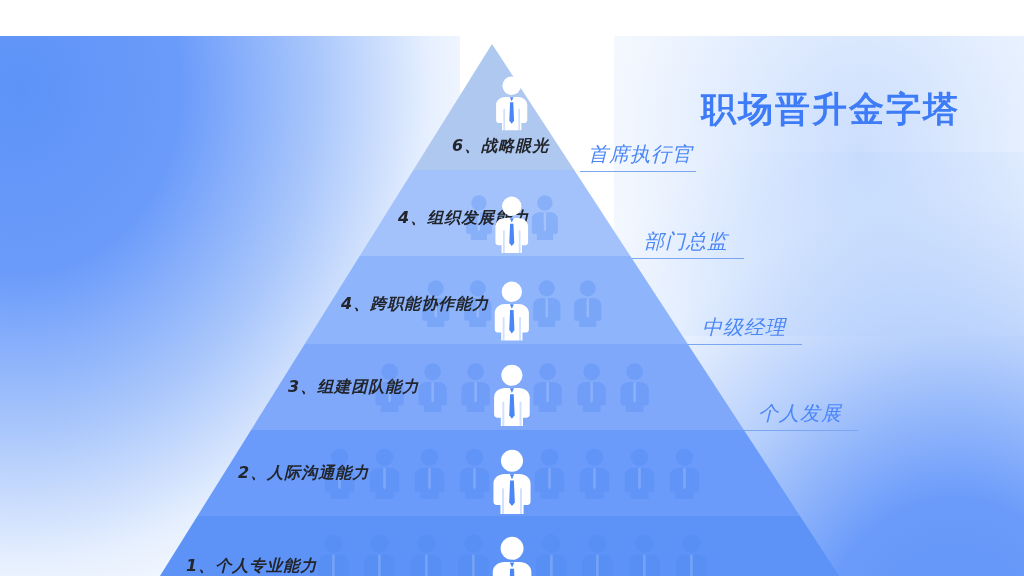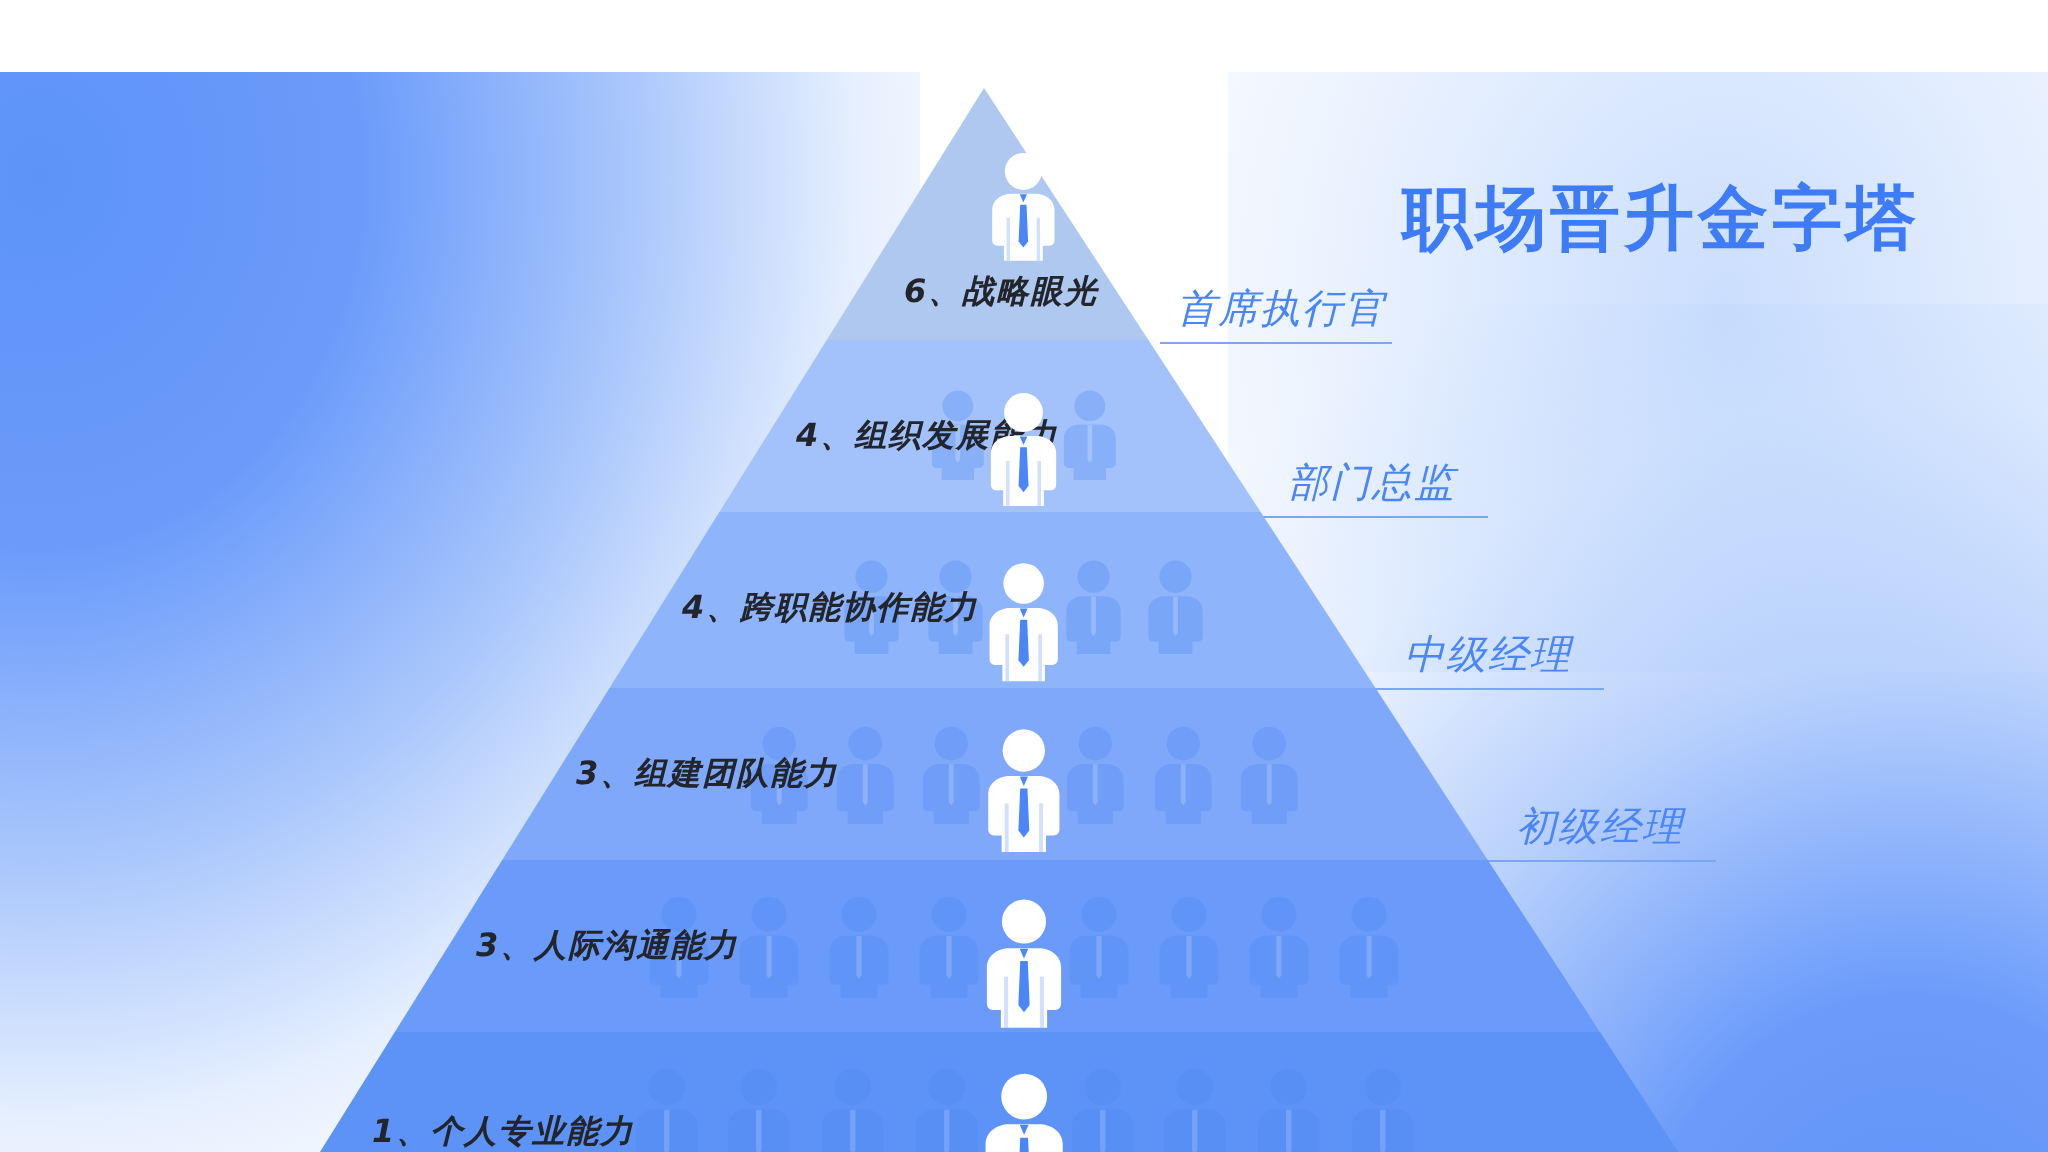--- a/index.html
+++ b/index.html
@@ -283,21 +283,21 @@
         </svg>
         <svg width="41.28" height="50.3616" viewBox="0 0 40 49" class="figure back" style="margin-bottom: 14.4px;">
           <circle cx="20" cy="9.5" r="8.2" fill="#4d87f3"></circle>
           <path d="M6.2,26.5 C6.2,22.2 10.2,19.4 14.6,19.4 L25.4,19.4 C29.8,19.4 33.8,22.2 33.8,26.5 L33.8,40 C33.8,41.4 32.8,42.4 31.5,42.4 L28.6,42.4 L28.6,49 L11.4,49 L11.4,42.4 L8.5,42.4 C7.2,42.4 6.2,41.4 6.2,40 Z" fill="#4d87f3"></path>
           <path d="M15.6,19.4 L20,26.5 L24.4,19.4 Z" fill="#6d9df8" opacity="0.0"></path>
           <path d="M18.8,19.6 L21.2,19.6 L21.2,38 L20,39.6 L18.8,38 Z" fill="#a8c6fb"></path>
         </svg>
       </div>
       <div class="caption" style="left: 288px; top: 341px;">3、组建团队能力</div>
       <div class="role" style="left: 742px; top: 364px;">
-        <span class="role-text">初级经理</span>
+        <span class="role-text">个人发展</span>
         <span class="role-rule" style="width: 116px;"></span>
       </div>
       <div class="band" style="top: 394px; height: 86px;">
         <svg viewBox="0 0 1024 86" preserveAspectRatio="none">
           <polygon points="251.09219858156027,0 743.8581560283687,0 799.9716312056737,86 197.41843971631204,86" fill="#6b9bfa"></polygon>
         </svg>
       </div>
       <div class="people" style="top: 413px; left: 0px; width: 1024px; height: 65px;">
         <svg width="43" height="52.46" viewBox="0 0 40 49" class="figure back" style="margin-bottom: 15px;">
           <circle cx="20" cy="9.5" r="8.2" fill="#4d87f3"></circle>
@@ -350,21 +350,21 @@
           <path d="M15.6,19.4 L20,26.5 L24.4,19.4 Z" fill="#6d9df8" opacity="0.0"></path>
           <path d="M18.8,19.6 L21.2,19.6 L21.2,38 L20,39.6 L18.8,38 Z" fill="#a8c6fb"></path>
         </svg>
         <svg width="43" height="52.46" viewBox="0 0 40 49" class="figure back" style="margin-bottom: 15px;">
           <circle cx="20" cy="9.5" r="8.2" fill="#4d87f3"></circle>
           <path d="M6.2,26.5 C6.2,22.2 10.2,19.4 14.6,19.4 L25.4,19.4 C29.8,19.4 33.8,22.2 33.8,26.5 L33.8,40 C33.8,41.4 32.8,42.4 31.5,42.4 L28.6,42.4 L28.6,49 L11.4,49 L11.4,42.4 L8.5,42.4 C7.2,42.4 6.2,41.4 6.2,40 Z" fill="#4d87f3"></path>
           <path d="M15.6,19.4 L20,26.5 L24.4,19.4 Z" fill="#6d9df8" opacity="0.0"></path>
           <path d="M18.8,19.6 L21.2,19.6 L21.2,38 L20,39.6 L18.8,38 Z" fill="#a8c6fb"></path>
         </svg>
       </div>
-      <div class="caption" style="left: 238px; top: 427px;">3、人际沟通能力</div>
+      <div class="caption" style="left: 238px; top: 427px;">2、人际沟通能力</div>
       <div class="band" style="top: 480px; height: 92px;">
         <svg viewBox="0 0 1024 92" preserveAspectRatio="none">
           <polygon points="197.41843971631204,0 799.9716312056737,0 860,92 140,92" fill="#5d93f7"></polygon>
         </svg>
       </div>
       <div class="people" style="top: 500px; left: 0px; width: 1024px; height: 67.6px;">
         <svg width="44.72" height="54.5584" viewBox="0 0 40 49" class="figure back" style="margin-bottom: 15.6px;">
           <circle cx="20" cy="9.5" r="8.2" fill="#4d87f3"></circle>
           <path d="M6.2,26.5 C6.2,22.2 10.2,19.4 14.6,19.4 L25.4,19.4 C29.8,19.4 33.8,22.2 33.8,26.5 L33.8,40 C33.8,41.4 32.8,42.4 31.5,42.4 L28.6,42.4 L28.6,49 L11.4,49 L11.4,42.4 L8.5,42.4 C7.2,42.4 6.2,41.4 6.2,40 Z" fill="#4d87f3"></path>
           <path d="M15.6,19.4 L20,26.5 L24.4,19.4 Z" fill="#6d9df8" opacity="0.0"></path>

